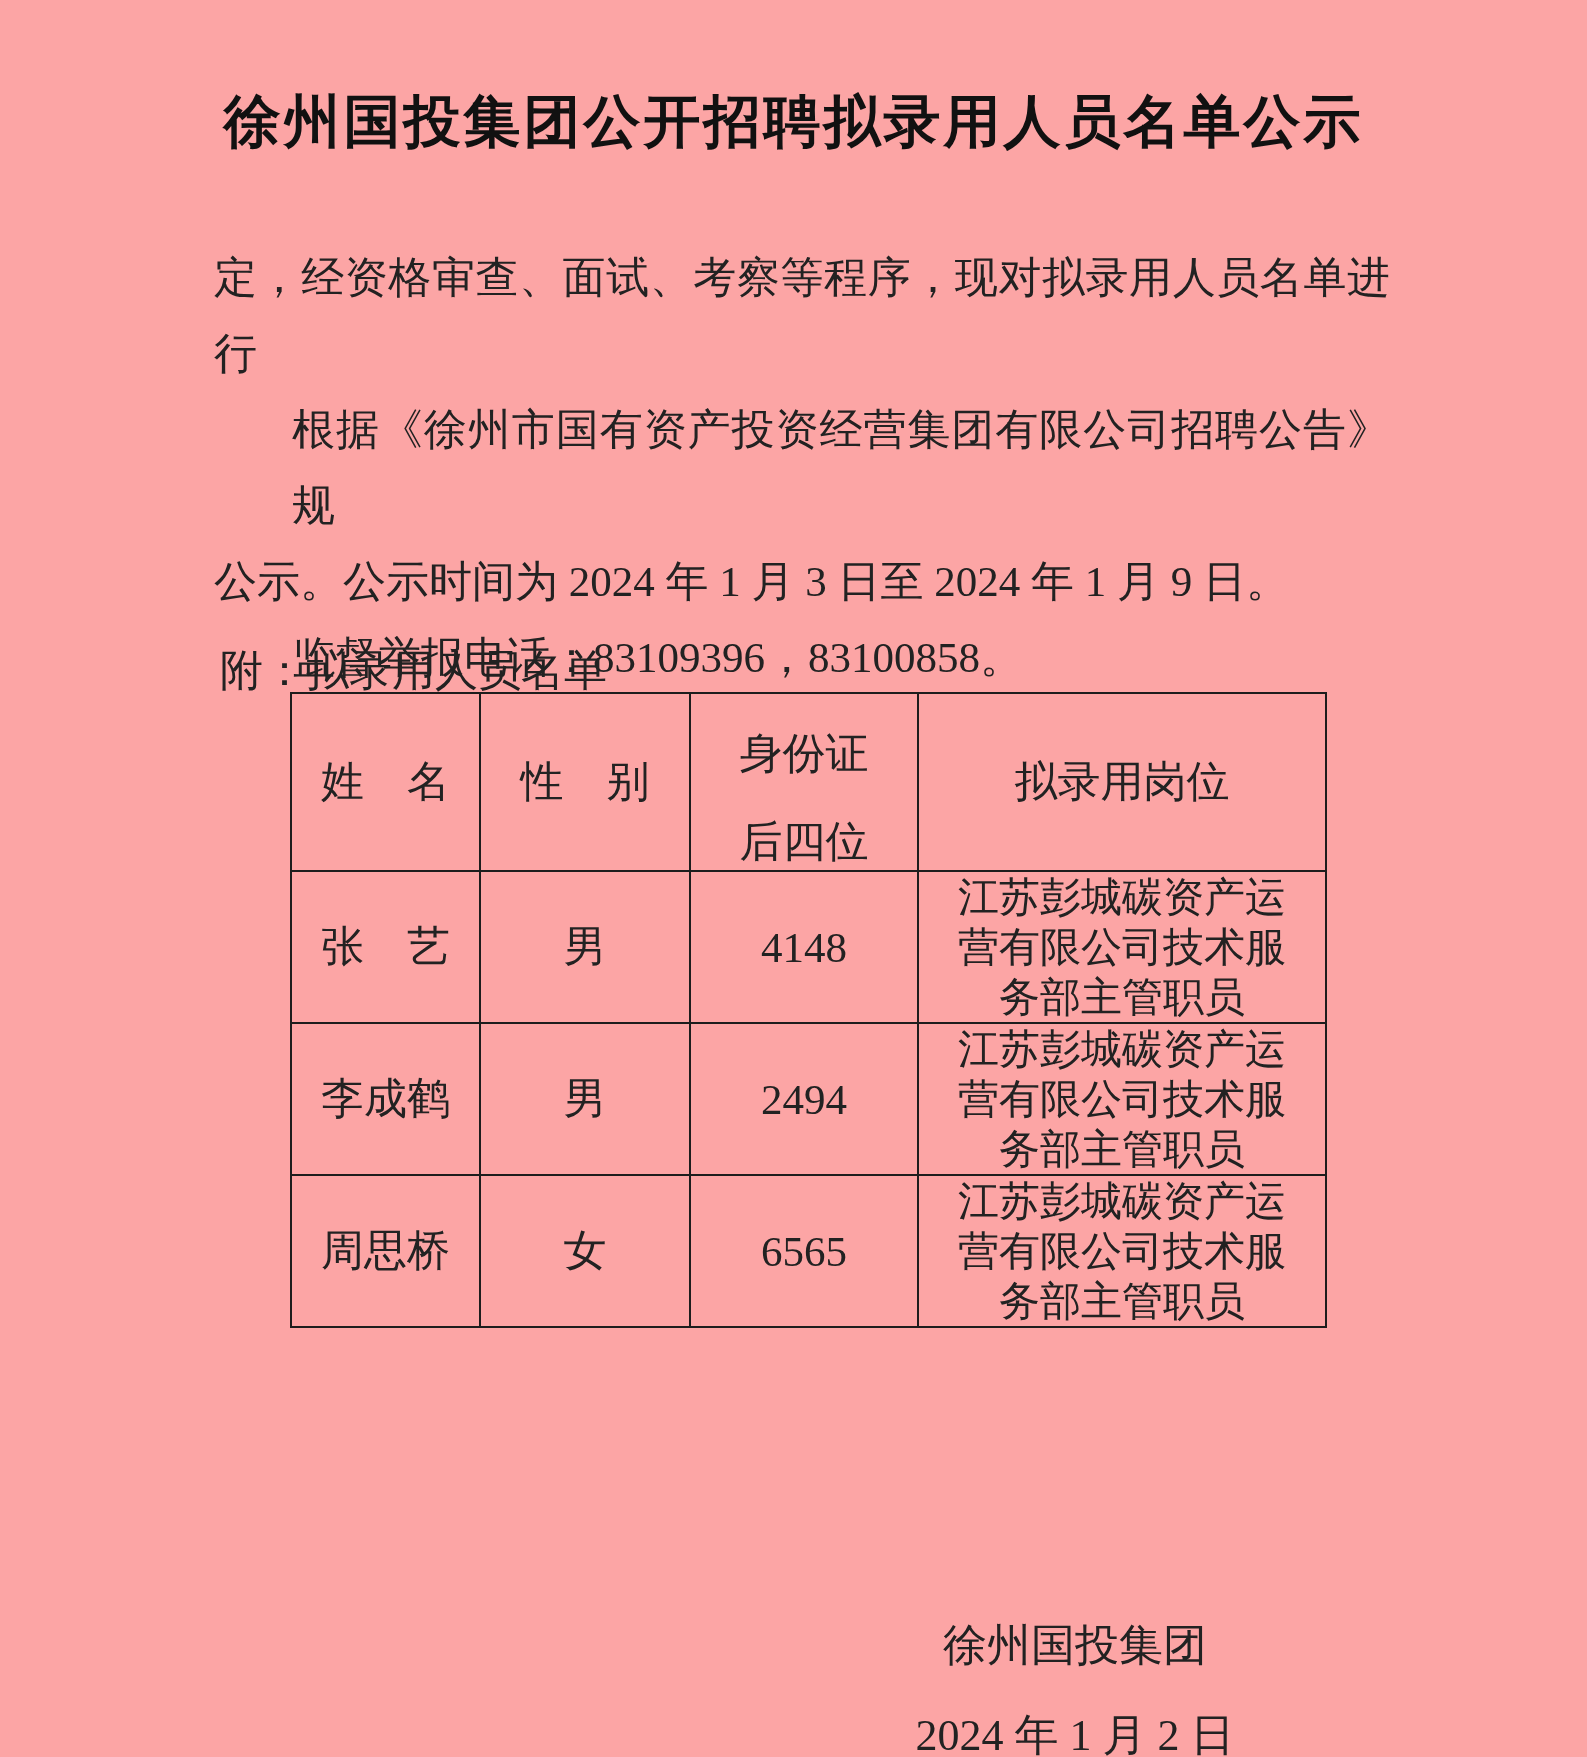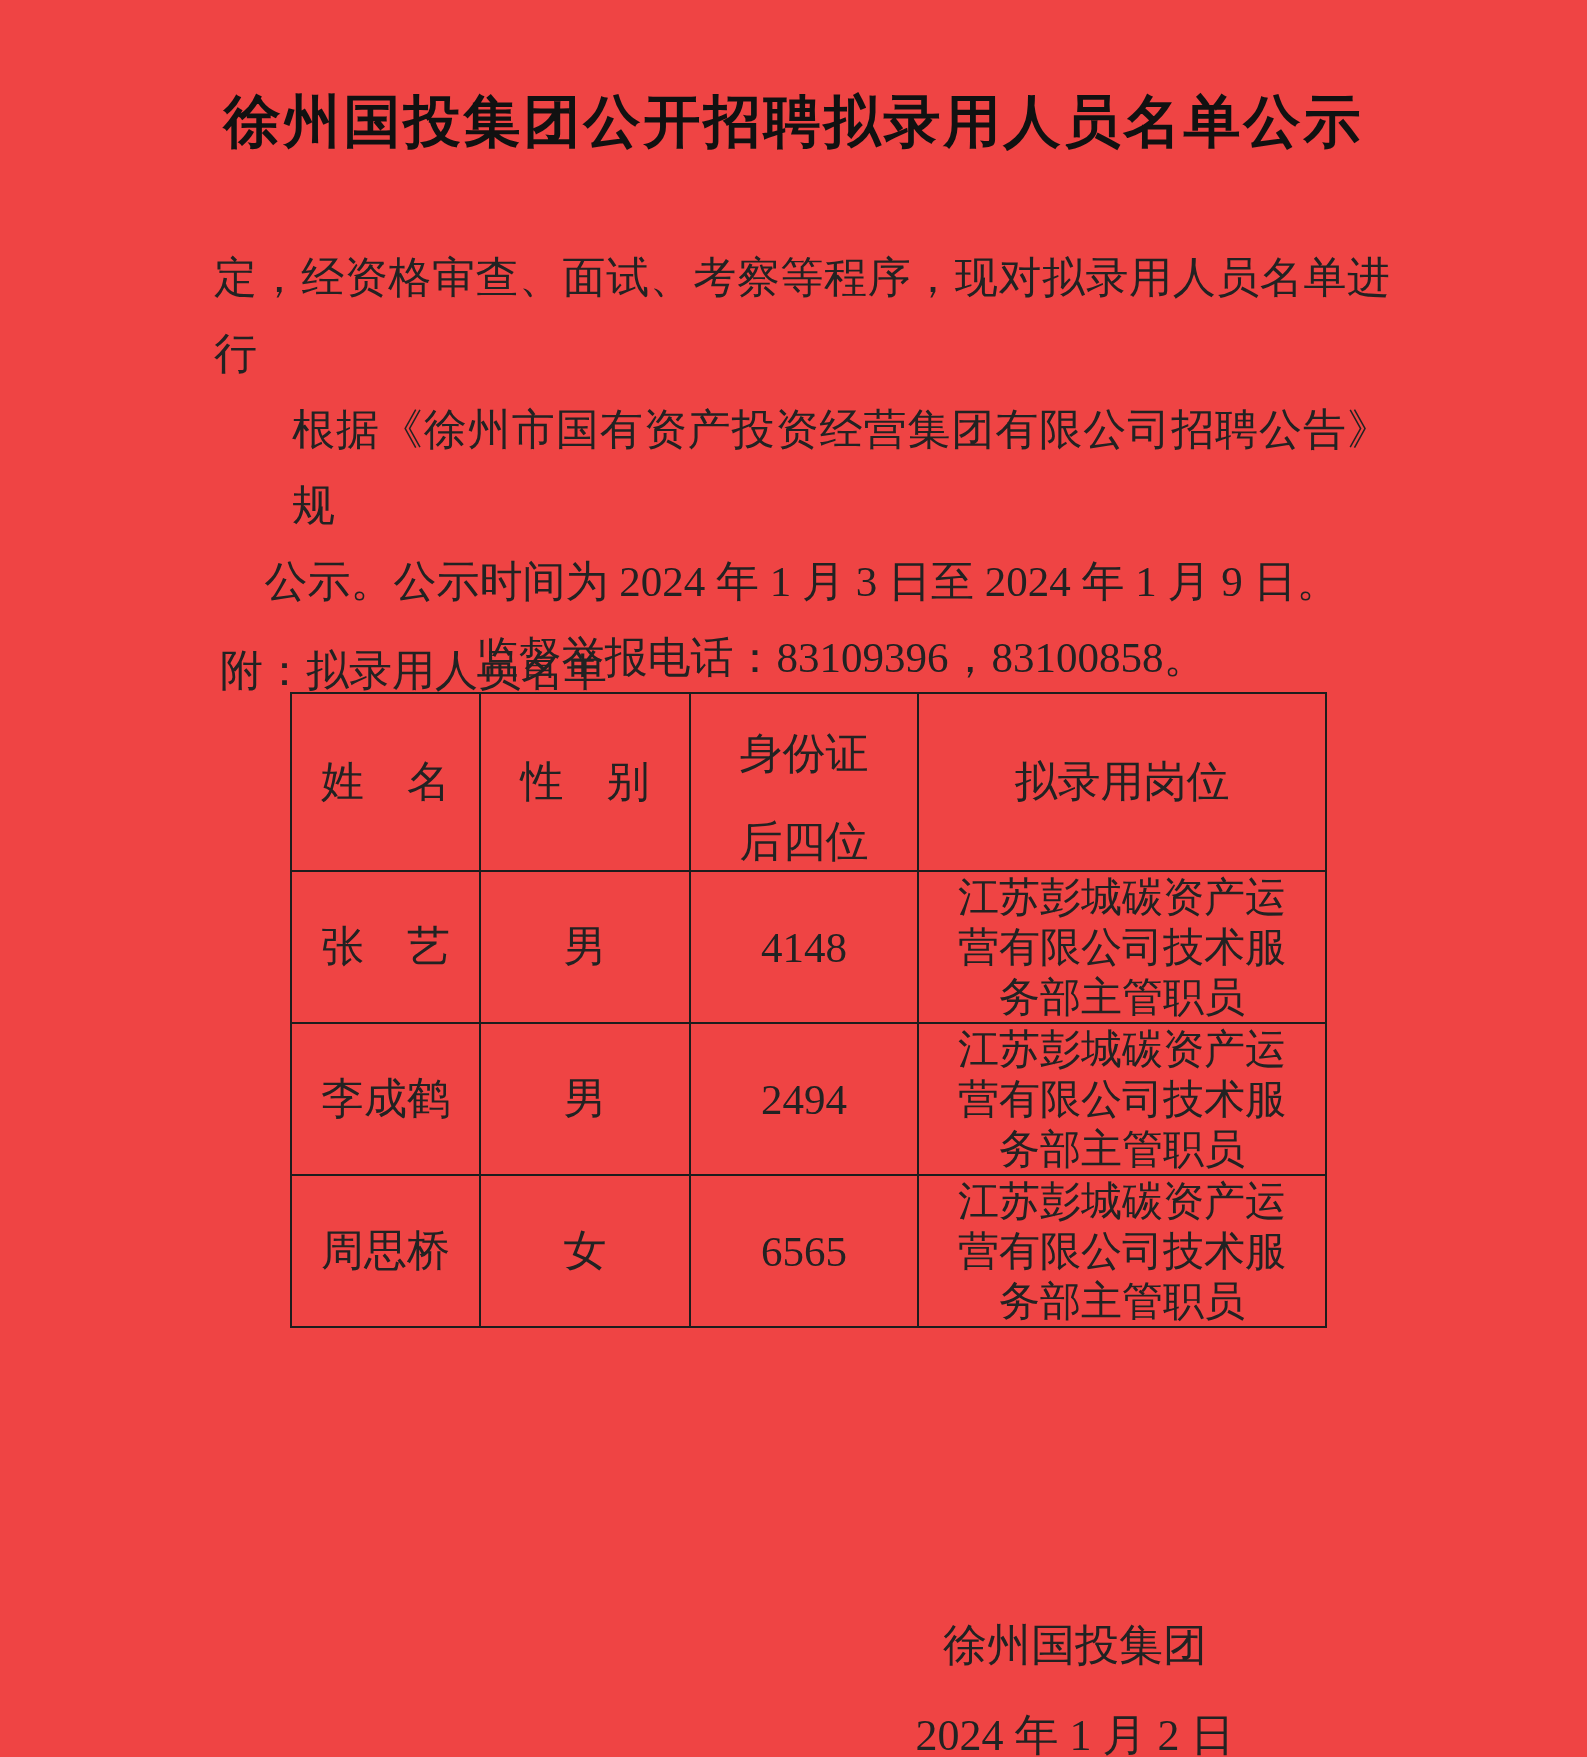--- a/index.html
+++ b/index.html
@@ -1,20 +1,20 @@
 <!DOCTYPE html>
 <html><head>
 <meta charset="utf-8">
 <style>
   html, body { margin: 0; padding: 0; background: #ffffff; }
   .page {
     position: relative;
     width: 1587px;
     height: 1757px;
-    background: #ef4444;
+    background: #fca5a5;
     font-family: "Liberation Serif", "DejaVu Serif", serif;
     color: #1f1f1f;
     overflow: hidden;
   }
   .title {
     position: absolute;
     top: 84px;
     left: 0;
     width: 100%;
     text-align: center;
@@ -27,21 +27,20 @@
   .para {
     position: absolute;
     left: 214px;
     top: 240px;
     width: 1176px;
   }
   .pline {
     font-size: 43px;
     line-height: 76px;
     color: #222222;
-    text-align: center;
   }
   .pline.indent { padding-left: 78px; }
   .pline.just {
     text-align: justify;
     text-align-last: justify;
   }
   .attach {
     position: absolute;
     left: 220px;
     top: 640px;

